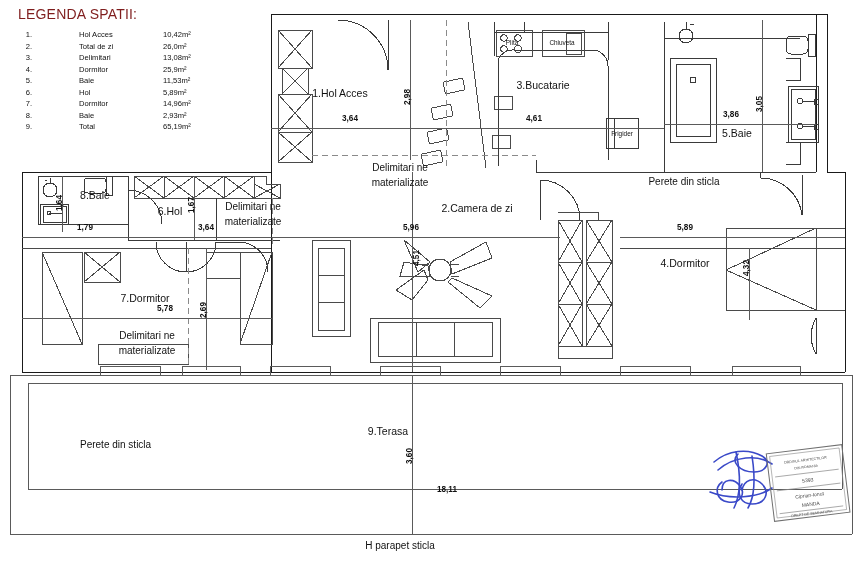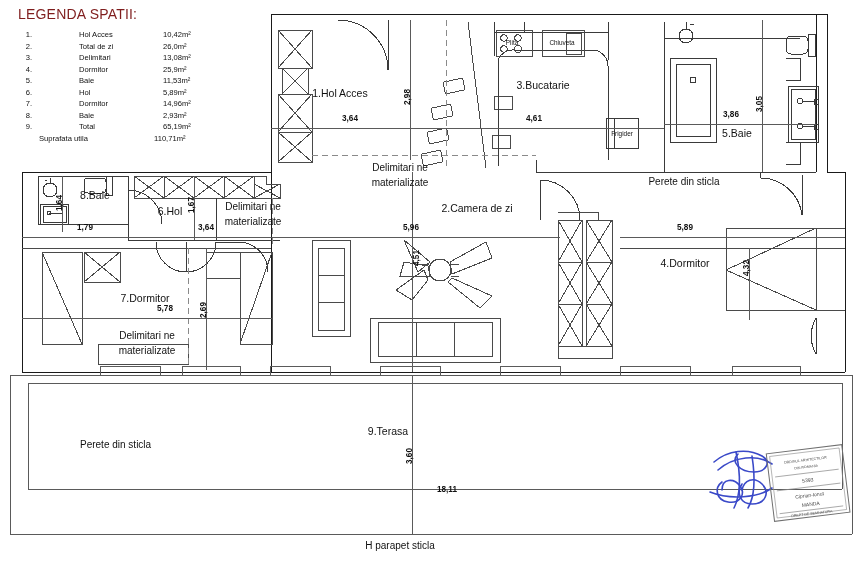--- a/index.html
+++ b/index.html
@@ -84,24 +84,20 @@
       </div>
       <div class="leg-row">
         <span class="leg-num">8.</span>
         <span class="leg-name">Baie</span>
         <span class="leg-area">2,93m²</span>
       </div>
       <div class="leg-row">
         <span class="leg-num">9.</span>
         <span class="leg-name">Total</span>
         <span class="leg-area">65,19m²</span>
-      </div>
-      <div class="leg-row">
-        <span class="leg-sum-name">Suprafata utila</span>
-        <span class="leg-sum-area">110,71m²</span>
       </div>
     </div>
   </div>
 
   <svg id="plan" width="862" height="563" viewBox="0 0 862 563">
 
     <g fill="none" stroke="#1a1a1a" stroke-width="1" shape-rendering="crispEdges">
 
       <g>
 

